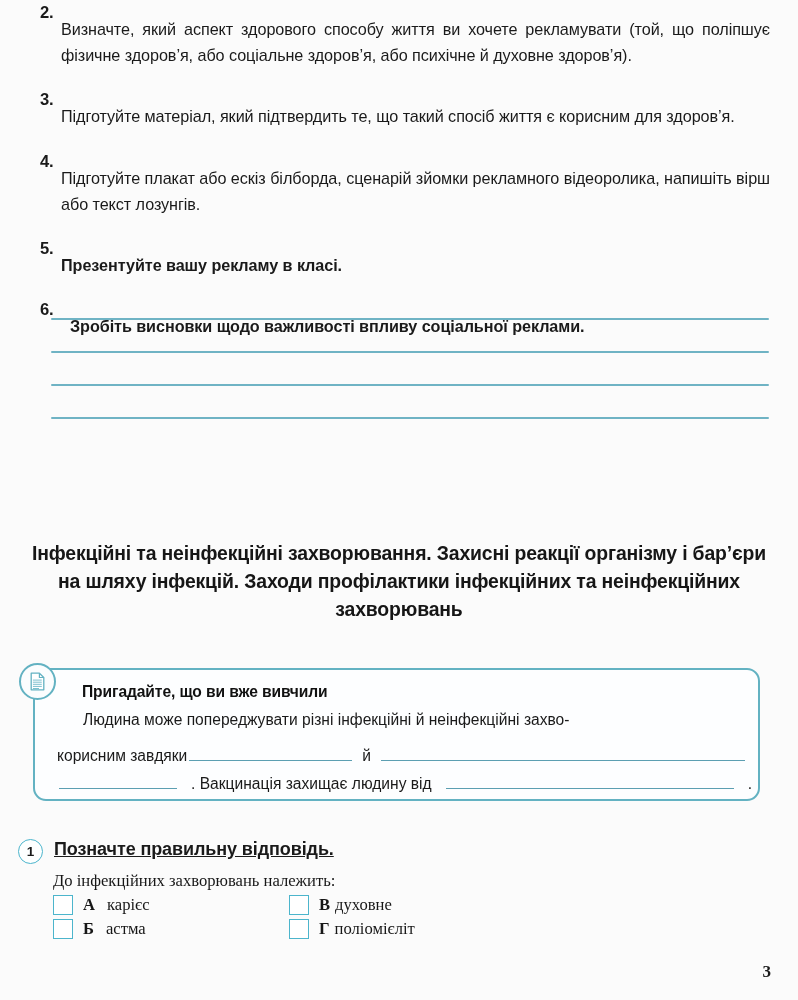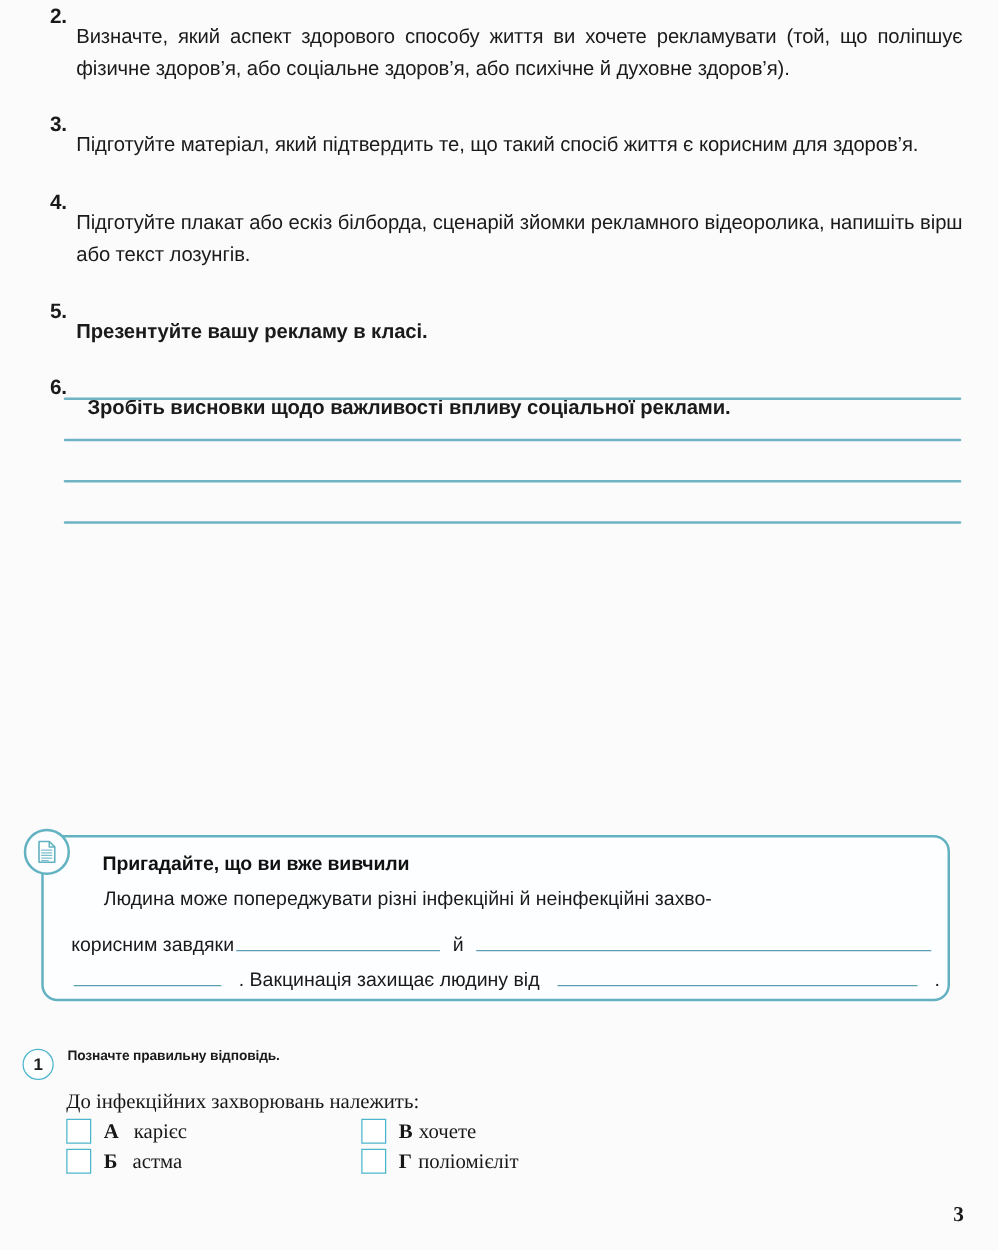--- a/index.html
+++ b/index.html
@@ -214,23 +214,24 @@
     justify-content: center;
     font-size: 13.5px;
     font-weight: bold;
     color: #1b1b1b;
     margin-top: 1px;
     background: #fdffff;
   }
   .q-title {
     margin-left: 11px;
     font-weight: bold;
-    font-size: 11px;
+    font-size: 18px;
     letter-spacing: -0.1px;
     line-height: 1.3;
+    text-decoration: underline;
   }
   .q-prompt {
     margin: 7px 0 0 35px;
     font-family: "Liberation Serif", serif;
     font-size: 16.6px;
     color: #171717;
   }
   .options {
     margin: 4px 0 0 35px;
     display: grid;
@@ -300,20 +301,21 @@
   </div>
 
   <div class="write-lines">
     <div class="write-line"></div>
     <div class="write-line"></div>
     <div class="write-line"></div>
     <div class="write-line"></div>
   </div>
 
 
+  <div class="lesson-title">Інфекційні та неінфекційні захворювання. Захисні реакції організму і бар’єри на шляху інфекцій. Заходи профілактики інфекційних та неінфекційних захворювань</div>
 
   <div class="recall-box">
     <div class="recall-inner">
       <div class="recall-heading">Пригадайте, що ви вже вивчили</div>
       <div class="recall-body">
         <p class="recall-p1">Людина може попереджувати різні інфекційні й неінфекційні захво-</p>
       </div>
     </div>
 
     <div class="recall-line2">
@@ -353,21 +355,21 @@
     <div class="q-prompt">До інфекційних захворювань належить:</div>
     <div class="options">
       <label class="option">
         <span class="checkbox"></span>
         <span class="opt-letter pad">А</span>
         <span class="opt-text">карієс</span>
       </label>
       <label class="option">
         <span class="checkbox"></span>
         <span class="opt-letter">В</span>
-        <span class="opt-text">хочете</span>
+        <span class="opt-text">духовне</span>
       </label>
       <label class="option">
         <span class="checkbox"></span>
         <span class="opt-letter pad">Б</span>
         <span class="opt-text">астма</span>
       </label>
       <label class="option">
         <span class="checkbox"></span>
         <span class="opt-letter">Г</span>
         <span class="opt-text">поліомієліт</span>

